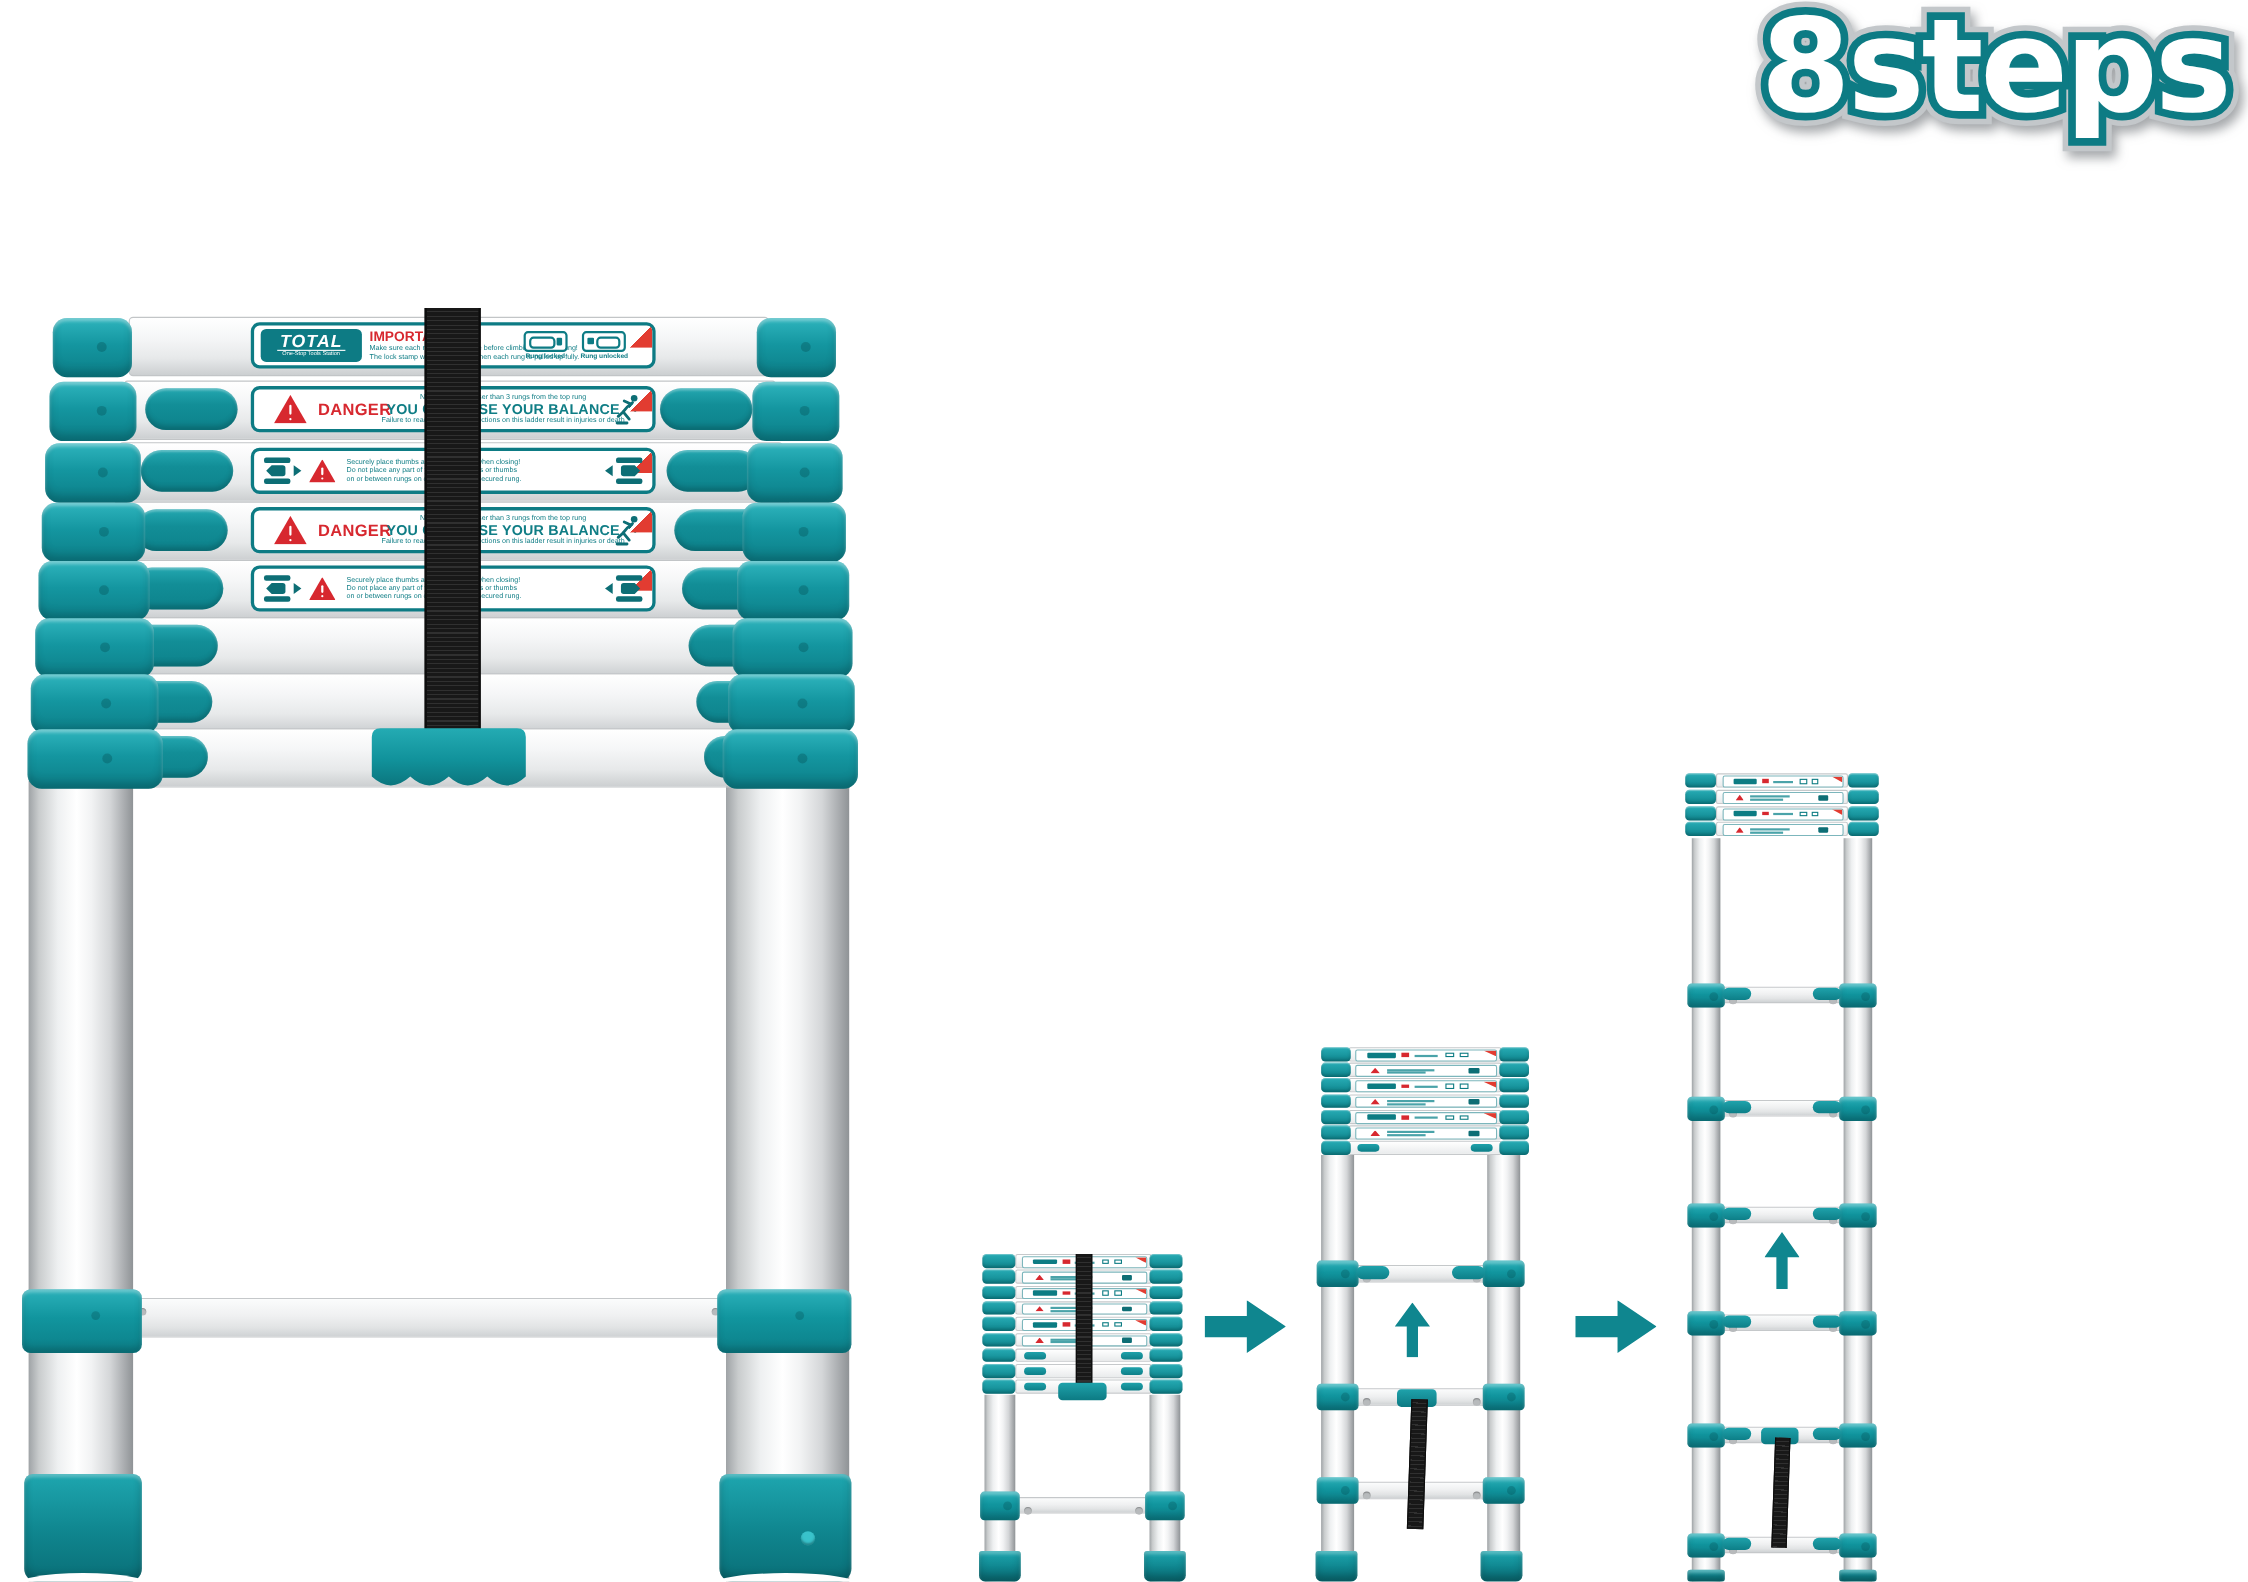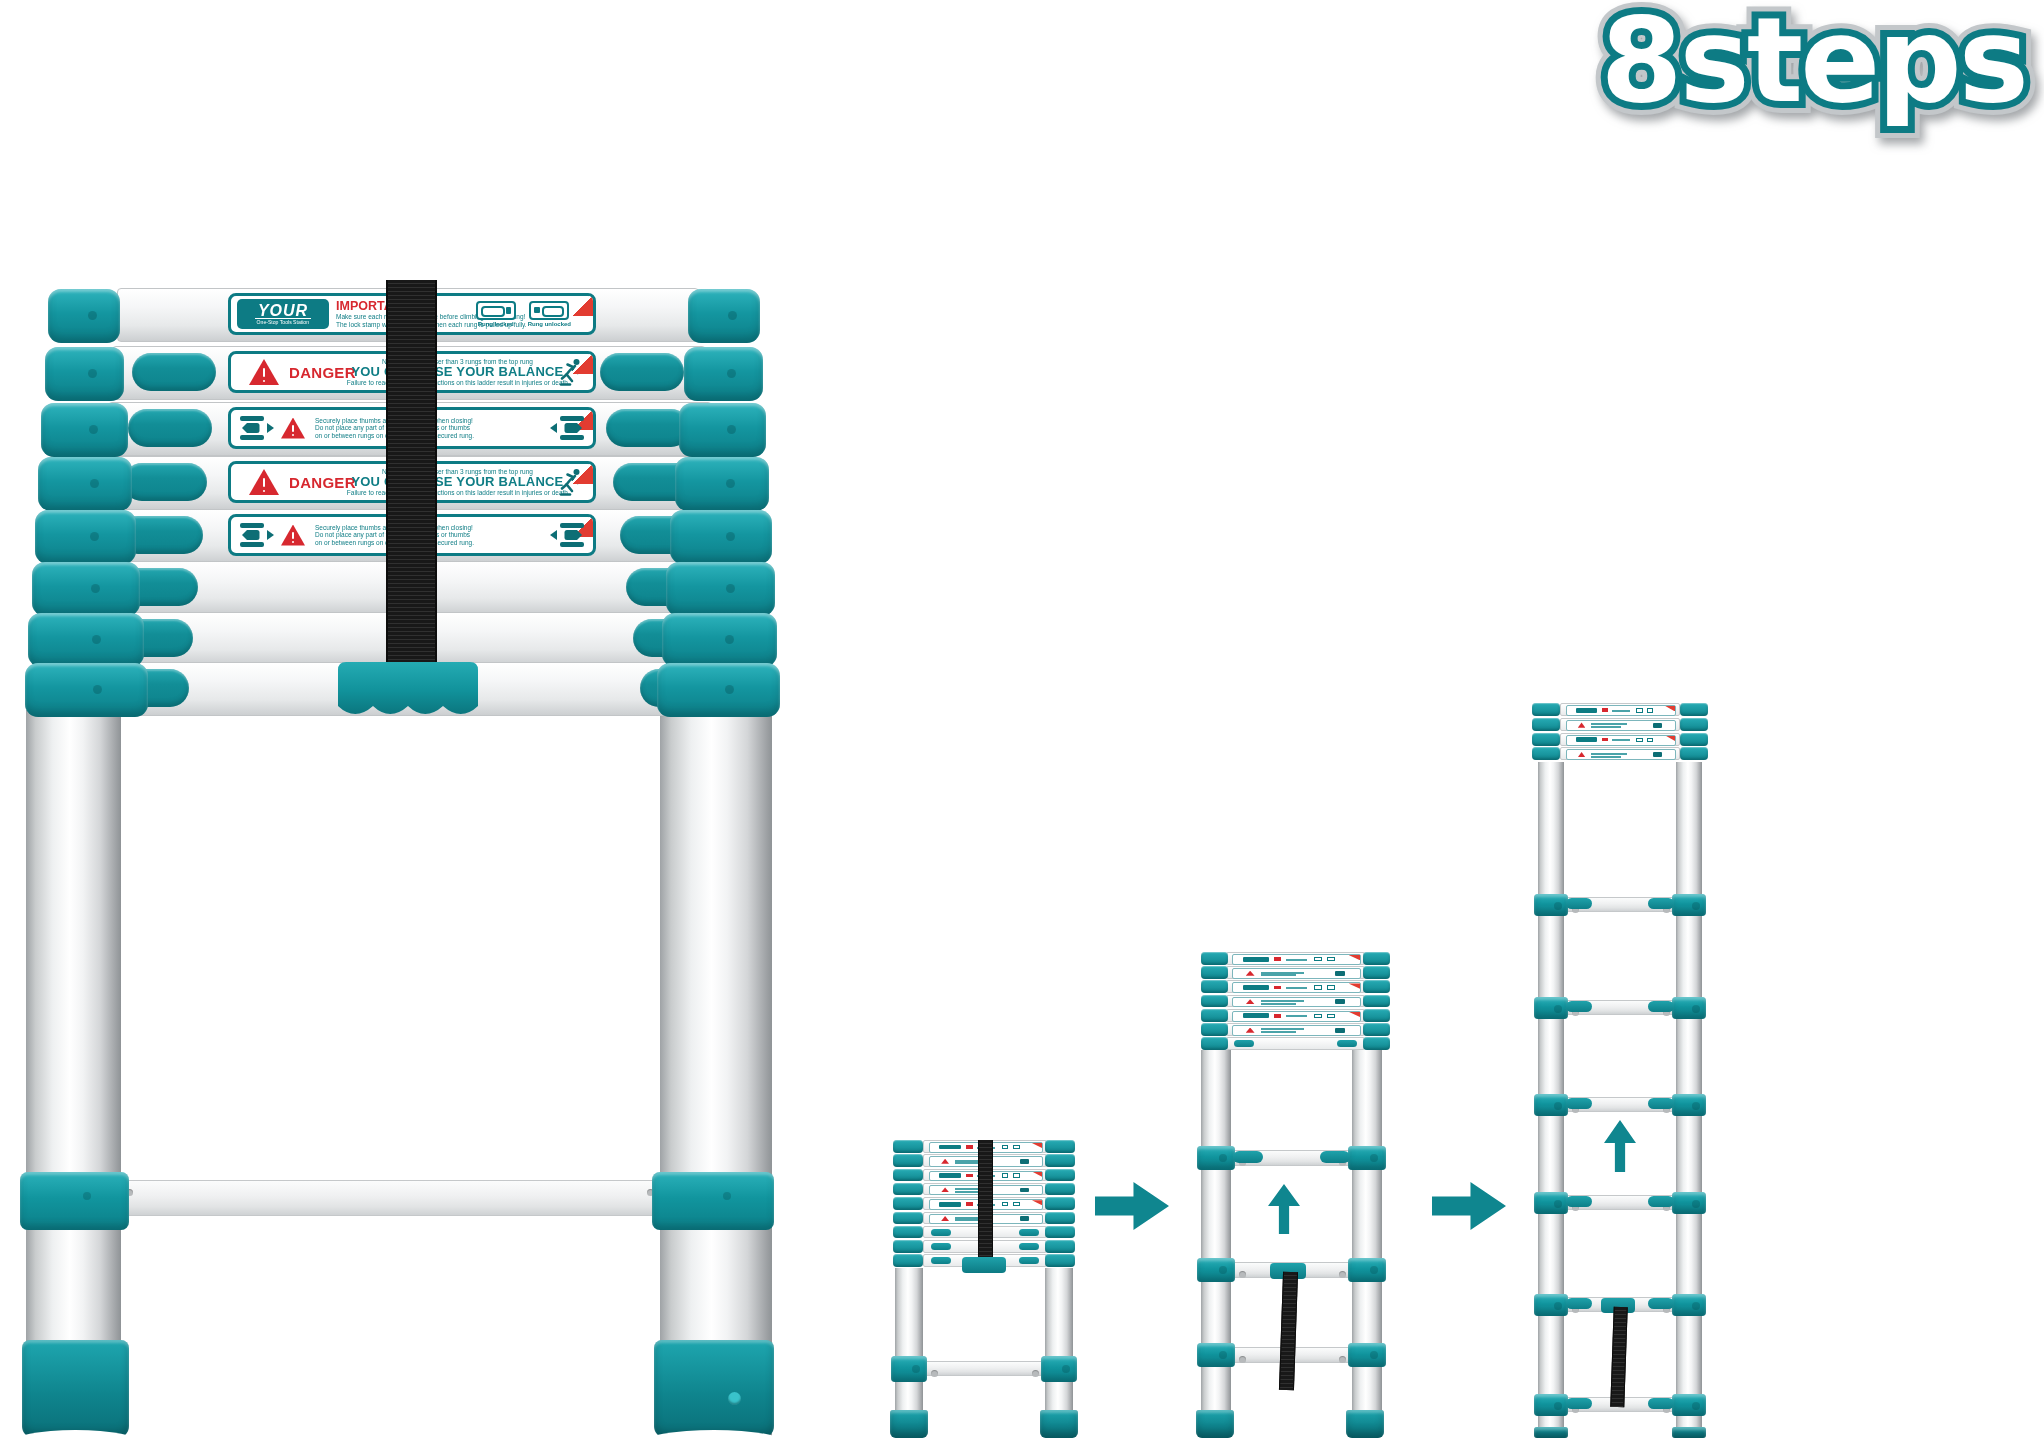--- a/index.html
+++ b/index.html
@@ -137,21 +137,21 @@
     <div class="band" style="left:20px;top:1172px;width:109px;height:58px;"></div>
     <div class="band" style="left:652px;top:1172px;width:122px;height:58px;"></div>
 
     <div class="foot bigfoot" style="left:22px;top:1340px;width:107px;height:98px;"></div>
     <div class="foot bigfoot" style="left:654px;top:1340px;width:120px;height:98px;"></div>
     <div class="footdot" style="left:728px;top:1392px;"></div>
 
     <div class="rung-label" id="label-important" style="top:293px;">
       <div class="lab-corner"></div>
       <div class="total-box">
-        <div class="total-word">YOUR</div>
+        <div class="total-word">TOTAL</div>
         <div class="total-tag">One-Stop Tools Station</div>
       </div>
       <div class="imp-col">
         <div class="imp-title">IMPORTANT !</div>
         <div class="imp-line">Make sure each rung locks in place before climbing the next rung!</div>
         <div class="imp-line">The lock stamp will be appeared when each rung is pulled up fully.</div>
       </div>
       <div class="lock-icons">
         <div class="lock-item">
           <div class="lock-box locked"></div>

